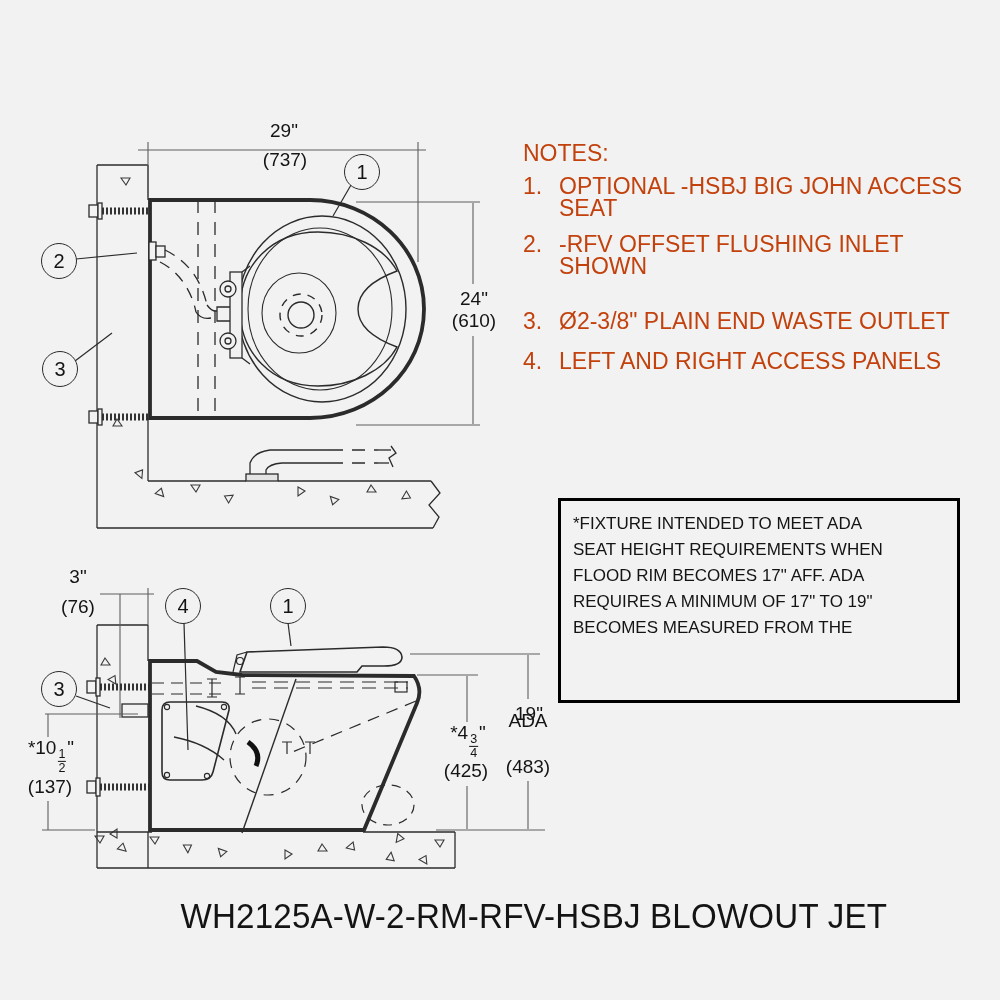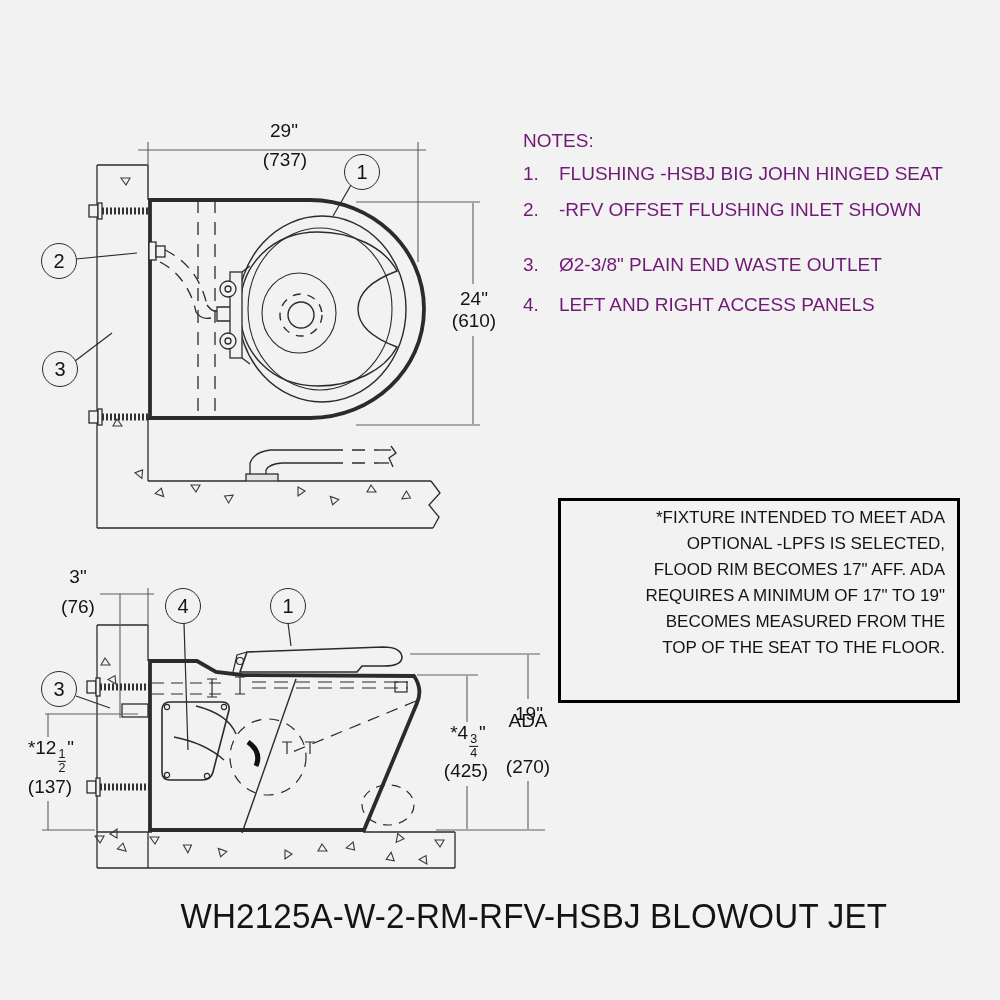--- a/index.html
+++ b/index.html
@@ -4,27 +4,27 @@
 <style>
   html,body{margin:0;padding:0;}
   body{width:1000px;height:1000px;background:#f2f2f2;font-family:"Liberation Sans",sans-serif;color:#111;}
   #stage{position:relative;width:1000px;height:1000px;overflow:hidden;background:#f2f2f2;}
   #linework{position:absolute;left:0;top:0;}
   .lbl{position:absolute;transform:translate(-50%,-50%);font-size:19px;white-space:nowrap;color:#141414;}
   .frac{display:inline-flex;flex-direction:column;align-items:center;font-size:12.5px;line-height:1.05;vertical-align:-4px;margin:0 1px;}
   .frac .num{border-bottom:1.4px solid #141414;padding:0 1px;}
   .callout{position:absolute;width:34px;height:34px;border:1.7px solid #2b2b2b;border-radius:50%;background:#f2f2f2;
            display:flex;align-items:center;justify-content:center;font-size:20px;color:#141414;transform:translate(-50%,-50%);}
-  #notes{position:absolute;left:523px;top:130px;width:468px;font-size:19px;line-height:22px;color:#701a75;}
+  #notes{position:absolute;left:523px;top:142px;width:468px;font-size:23px;line-height:22px;color:#c2410c;}
   #notes .heading{margin-bottom:11px;}
   .note-item{display:grid;grid-template-columns:36px 1fr;}
   .note-item .nlines span{display:block;}
   .note-item .nlines span.indent{padding-left:5px;}
   #ada-box{position:absolute;left:558px;top:498px;width:402px;height:205px;border:3px solid #000;box-sizing:border-box;
-           padding:4px 12px;font-size:17px;line-height:26px;color:#141414;background:#f2f2f2;text-align:right;}
+           padding:10px 12px;font-size:17px;line-height:26px;color:#141414;background:#f2f2f2;}
   #ada-box div{white-space:nowrap;}
   #title{position:absolute;left:95px;top:897px;width:870px;text-align:center;font-size:34.5px;color:#141414;
          transform:scaleX(0.96);transform-origin:530px 0;letter-spacing:0.2px;}
 </style>
 </head>
 <body>
 
 <div id="stage">
 
   <svg id="linework" width="1000" height="1000" viewBox="0 0 1000 1000">
@@ -234,49 +234,49 @@
   </svg>
 
   <div class="lbl" style="left:284px;top:131px;">29"</div>
   <div class="lbl" style="left:285px;top:160px;">(737)</div>
   <div class="lbl" style="left:474px;top:299px;">24"</div>
   <div class="lbl" style="left:474px;top:321px;">(610)</div>
 
   <div class="lbl" style="left:78px;top:577px;">3"</div>
   <div class="lbl" style="left:78px;top:607px;">(76)</div>
 
-  <div class="lbl" style="left:51px;top:756px;"><span>*12</span><span class="frac">
+  <div class="lbl" style="left:51px;top:756px;"><span>*10</span><span class="frac">
         <span class="num">1</span>
         <span class="den">2</span>
       </span><span>"</span></div>
   <div class="lbl" style="left:50px;top:787px;">(137)</div>
 
   <div class="lbl" style="left:468px;top:741px;"><span>*4</span><span class="frac">
         <span class="num">3</span>
         <span class="den">4</span>
       </span><span>"</span></div>
   <div class="lbl" style="left:466px;top:771px;">(425)</div>
 
   <div class="lbl" style="left:529px;top:714px;">19"</div>
   <div class="lbl" style="left:528px;top:721px;">ADA</div>
-  <div class="lbl" style="left:528px;top:767px;">(270)</div>
+  <div class="lbl" style="left:528px;top:767px;">(483)</div>
 
   <div class="callout" style="left:362px;top:172px;">1</div>
   <div class="callout" style="left:59px;top:261px;">2</div>
   <div class="callout" style="left:60px;top:369px;">3</div>
   <div class="callout" style="left:183px;top:606px;">4</div>
   <div class="callout" style="left:288px;top:606px;">1</div>
   <div class="callout" style="left:59px;top:689px;">3</div>
 
   <div id="notes">
     <div class="heading">NOTES:</div>
     <div class="note-item" style="margin-bottom:14px;">
       <span>1.</span>
       <span class="nlines">
-          <span>FLUSHING -HSBJ BIG JOHN HINGED SEAT</span>
+          <span>OPTIONAL -HSBJ BIG JOHN ACCESS SEAT</span>
         </span>
     </div>
     <div class="note-item" style="margin-bottom:33px;">
       <span>2.</span>
       <span class="nlines">
         <span>-RFV OFFSET FLUSHING INLET SHOWN</span>
       </span>
     </div>
     <div class="note-item" style="margin-bottom:18px;">
       <span>3.</span>
@@ -287,22 +287,21 @@
     <div class="note-item">
       <span>4.</span>
       <span class="nlines">
           <span>LEFT AND RIGHT ACCESS PANELS</span>
         </span>
     </div>
   </div>
 
   <div id="ada-box">
     <div>*FIXTURE INTENDED TO MEET ADA</div>
-    <div>OPTIONAL -LPFS IS SELECTED,</div>
+    <div>SEAT HEIGHT REQUIREMENTS WHEN</div>
     <div>FLOOD RIM BECOMES 17" AFF. ADA</div>
     <div>REQUIRES A MINIMUM OF 17" TO 19"</div>
     <div>BECOMES MEASURED FROM THE</div>
-    <div>TOP OF THE SEAT TO THE FLOOR.</div>
   </div>
 
   <div id="title">WH2125A-W-2-RM-RFV-HSBJ BLOWOUT JET</div>
 
 </div>
 
 </body></html>

